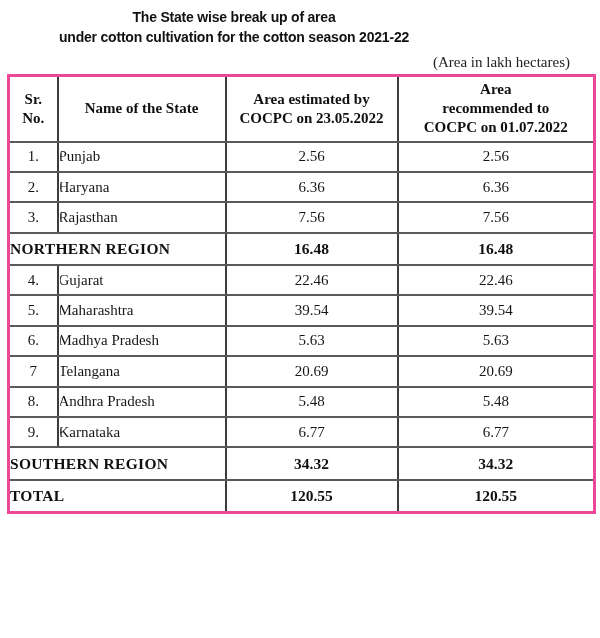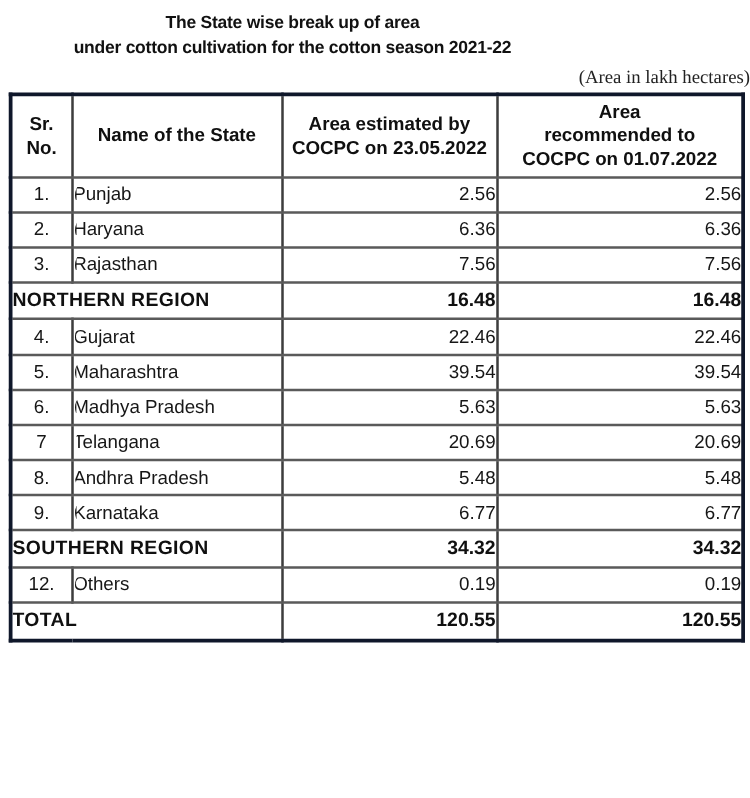--- a/index.html
+++ b/index.html
@@ -25,32 +25,33 @@
     line-height: 20px;
     letter-spacing: -0.2px;
     color: #111;
     position: relative;
     left: -66px;
   }
   .unit-note {
     margin-top: 7px;
     margin-bottom: 3px;
     text-align: right;
+    padding-right: 30px;
     font-family: "Liberation Serif", serif;
     font-size: 15px;
     color: #222;
   }
   table.cotton {
     margin-left: 7px;
     width: 586px;
     height: 440px;
     border-collapse: collapse;
     table-layout: fixed;
-    border: 3px solid #0f172a;
-    font-family: Liberation Sans, sans-serif;
+    border: 3px solid #ec4899;
+    font-family: Liberation Serif, serif;
     font-size: 15px;
     color: #161616;
   }
   table.cotton th, table.cotton td {
     border-left: 2px solid #3d3d3d;
     border-right: 2px solid #3d3d3d;
     border-top: 2px solid #5a5a5a;
     border-bottom: 2px solid #5a5a5a;
     vertical-align: middle;
     padding: 0;
@@ -60,21 +61,21 @@
   thead th {
     font-weight: 700;
     text-align: center;
     font-size: 15px;
     line-height: 19px;
     color: #101010;
   }
   .hline { display: block; }
   td.sr { text-align: center; }
   td.state { text-align: left; padding-left: 11px; border-radius: 14px; }
-  td.num { text-align: right; }
+  td.num { text-align: center; }
   tr.region td, tr.total td {
     font-weight: 700;
     color: #101010;
     font-size: 15.5px;
   }
   td.region-label, td.total-label {
     padding-right: 28px;
     letter-spacing: 0.3px;
   }
 </style>
@@ -173,26 +174,20 @@
         <td class="sr">9.</td>
         <td class="state">Karnataka</td>
         <td class="num">6.77</td>
         <td class="num">6.77</td>
       </tr>
       <tr class="region">
         <td class="region-label" colspan="2">SOUTHERN REGION</td>
         <td class="num">34.32</td>
         <td class="num">34.32</td>
       </tr>
-      <tr>
-        <td class="sr">12.</td>
-        <td class="state">Others</td>
-        <td class="num">0.19</td>
-        <td class="num">0.19</td>
-      </tr>
       <tr class="total">
         <td class="total-label" colspan="2">TOTAL</td>
         <td class="num">120.55</td>
         <td class="num">120.55</td>
       </tr>
     </tbody>
   </table>
 
 </div>
 

